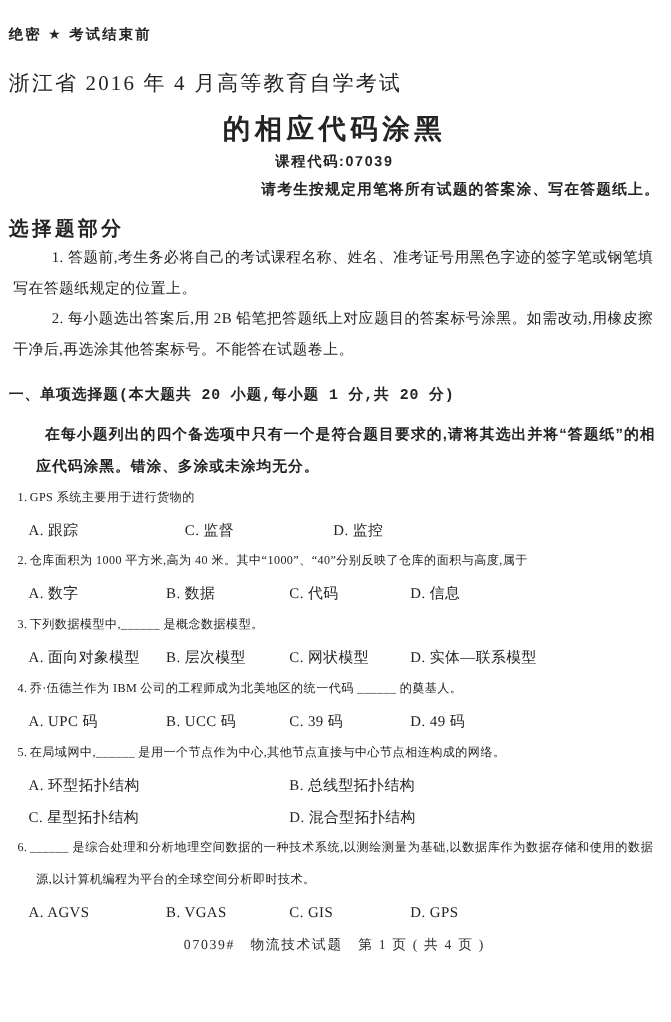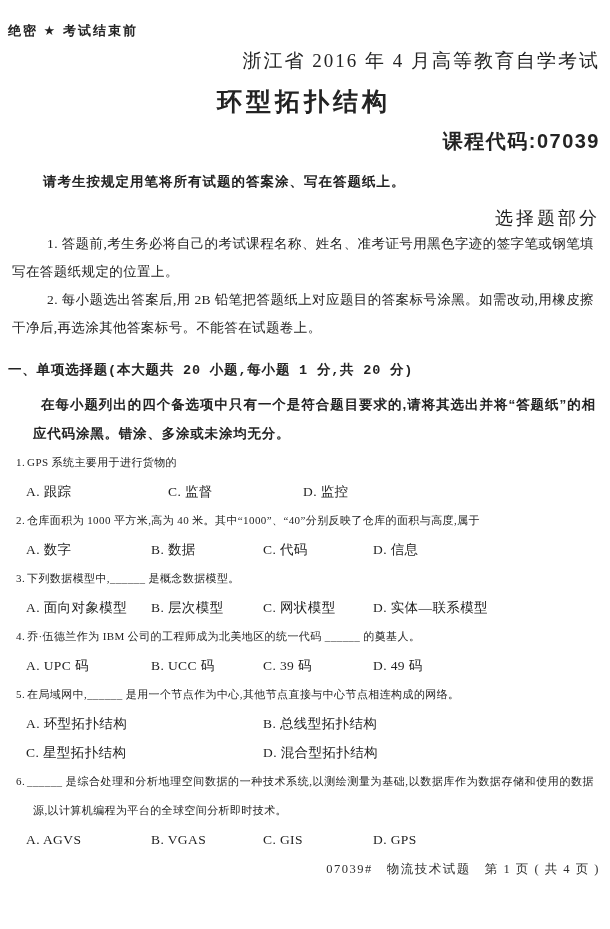--- a/index.html
+++ b/index.html
@@ -8,40 +8,40 @@
     font-family:"Liberation Serif","DejaVu Serif",serif;
     color:#232323;position:relative;overflow:hidden;
     box-sizing:border-box;padding:22px 10px 0 8px;
     letter-spacing:0.4px;
   }
   .secrecy{
     font-family:"Liberation Sans","DejaVu Sans",sans-serif;
     font-weight:bold;font-size:13px;line-height:18px;letter-spacing:2px;
   }
   .session{
-    margin-top:8px;text-align:right;
+    margin-top:24px;text-align:left;
     font-size:19px;line-height:26px;letter-spacing:2px;
   }
   .paper-title{
     margin:10px 0 0 0;text-align:center;
     font-family:"Liberation Sans","DejaVu Sans",sans-serif;
     font-size:25px;line-height:34px;font-weight:bold;letter-spacing:4px;
   }
   .course-code{
-    margin-top:12px;text-align:right;font-weight:bold;
+    margin-top:2px;text-align:center;font-weight:bold;
     font-family:"Liberation Sans","DejaVu Sans",sans-serif;
-    font-size:20px;line-height:22px;letter-spacing:1.5px;
+    font-size:13px;line-height:22px;letter-spacing:1.5px;
   }
   .instruction{
-    margin-top:20px;padding-left:35px;
+    margin-top:4px;padding-left:35px;
     font-family:"Liberation Sans","DejaVu Sans",sans-serif;
-    font-weight:bold;font-size:13.5px;line-height:20px;letter-spacing:1px;
+    font-weight:bold;font-size:13.5px;line-height:20px;letter-spacing:1px;text-align:right;
   }
   .section-title{
-    margin-top:14px;text-align:right;font-weight:normal;
+    margin-top:14px;text-align:left;font-weight:bold;
     font-family:"Liberation Sans","DejaVu Sans",sans-serif;
     font-size:18px;line-height:24px;letter-spacing:3px;
   }
   .notes-heading{
     margin-top:14px;margin-left:2px;font-weight:bold;
     font-family:"Liberation Sans","DejaVu Sans",sans-serif;
     font-size:13.5px;line-height:20px;letter-spacing:1px;
   }
   .note{
     padding-left:4px;padding-right:6px;text-indent:35px;
@@ -64,34 +64,34 @@
   }
   .q-number{padding-right:2px;}
   .opts{
     display:grid;padding-left:18px;
     font-size:13.5px;line-height:29px;
   }
   .opts.cols4-wide{grid-template-columns:142px 135px 118px auto;}
   .opts.cols4{grid-template-columns:125px 112px 110px auto;}
   .opts.cols2{grid-template-columns:237px auto;}
   .footer{
-    margin-top:6px;text-align:right;
+    margin-top:6px;text-align:center;
     font-size:12.5px;line-height:18px;letter-spacing:1.5px;color:#2e2e2e;
   }
 </style>
 </head>
 <body>
 
 <div class="page">
 
   <div class="secrecy">绝密 ★ 考试结束前</div>
 
   <div class="session">浙江省 2016 年 4 月高等教育自学考试</div>
 
-  <div class="paper-title">环型拓扑结构</div>
+  <div class="paper-title">的相应代码涂黑</div>
 
   <div class="course-code">课程代码:07039</div>
 
   <div class="instruction">请考生按规定用笔将所有试题的答案涂、写在答题纸上。</div>
 
   <div class="section-title">选择题部分</div>
 
   <div class="note">1. 答题前,考生务必将自己的考试课程名称、姓名、准考证号用黑色字迹的签字笔或钢笔填写在答题纸规定的位置上。</div>
   <div class="note">2. 每小题选出答案后,用 2B 铅笔把答题纸上对应题目的答案标号涂黑。如需改动,用橡皮擦干净后,再选涂其他答案标号。不能答在试题卷上。</div>
 

